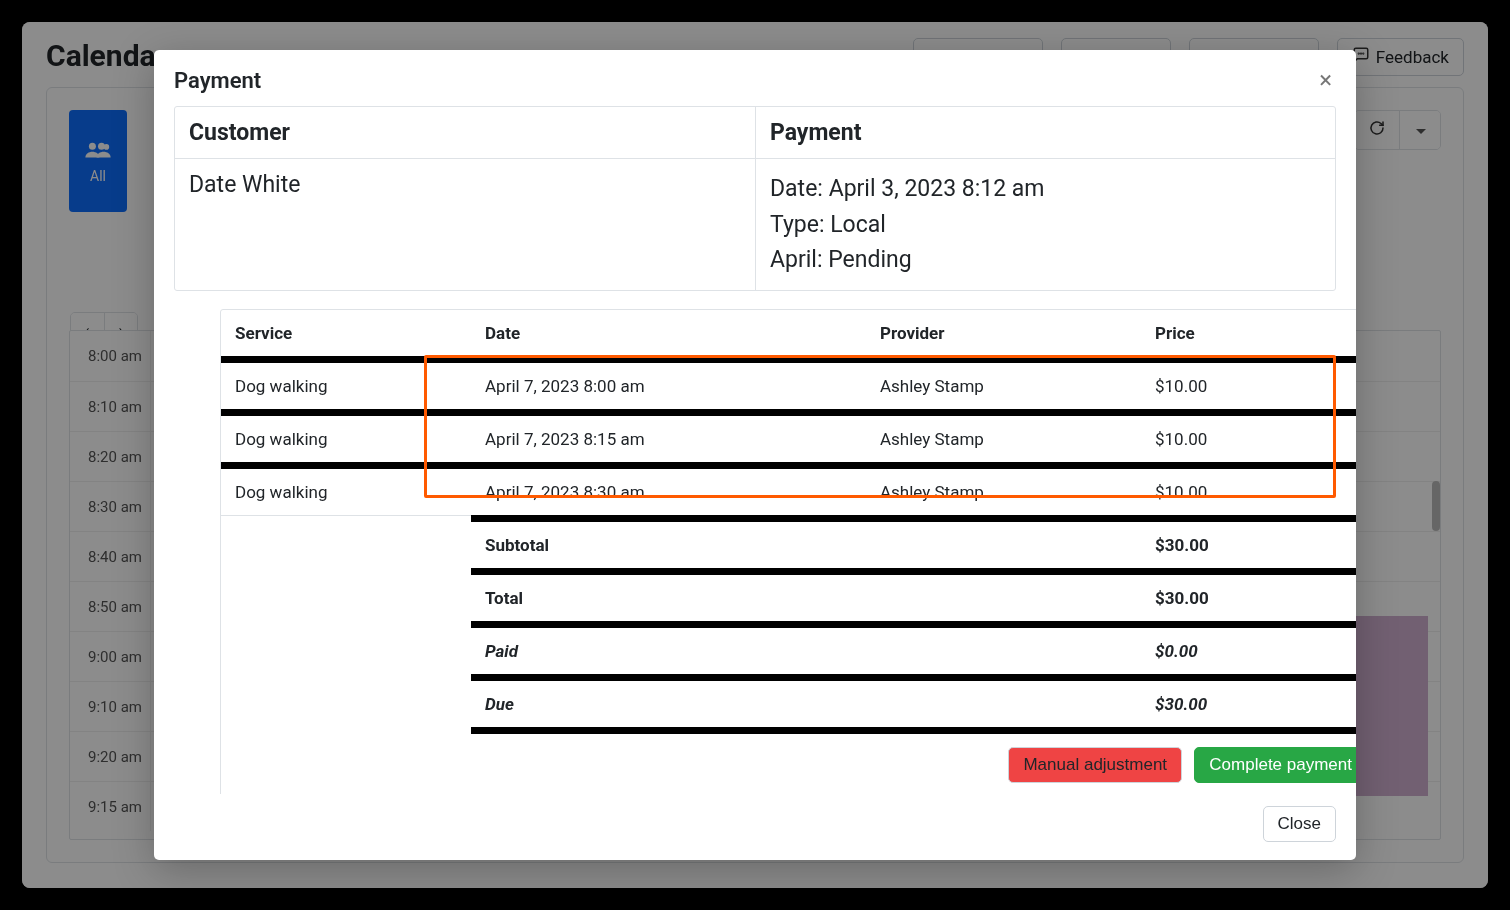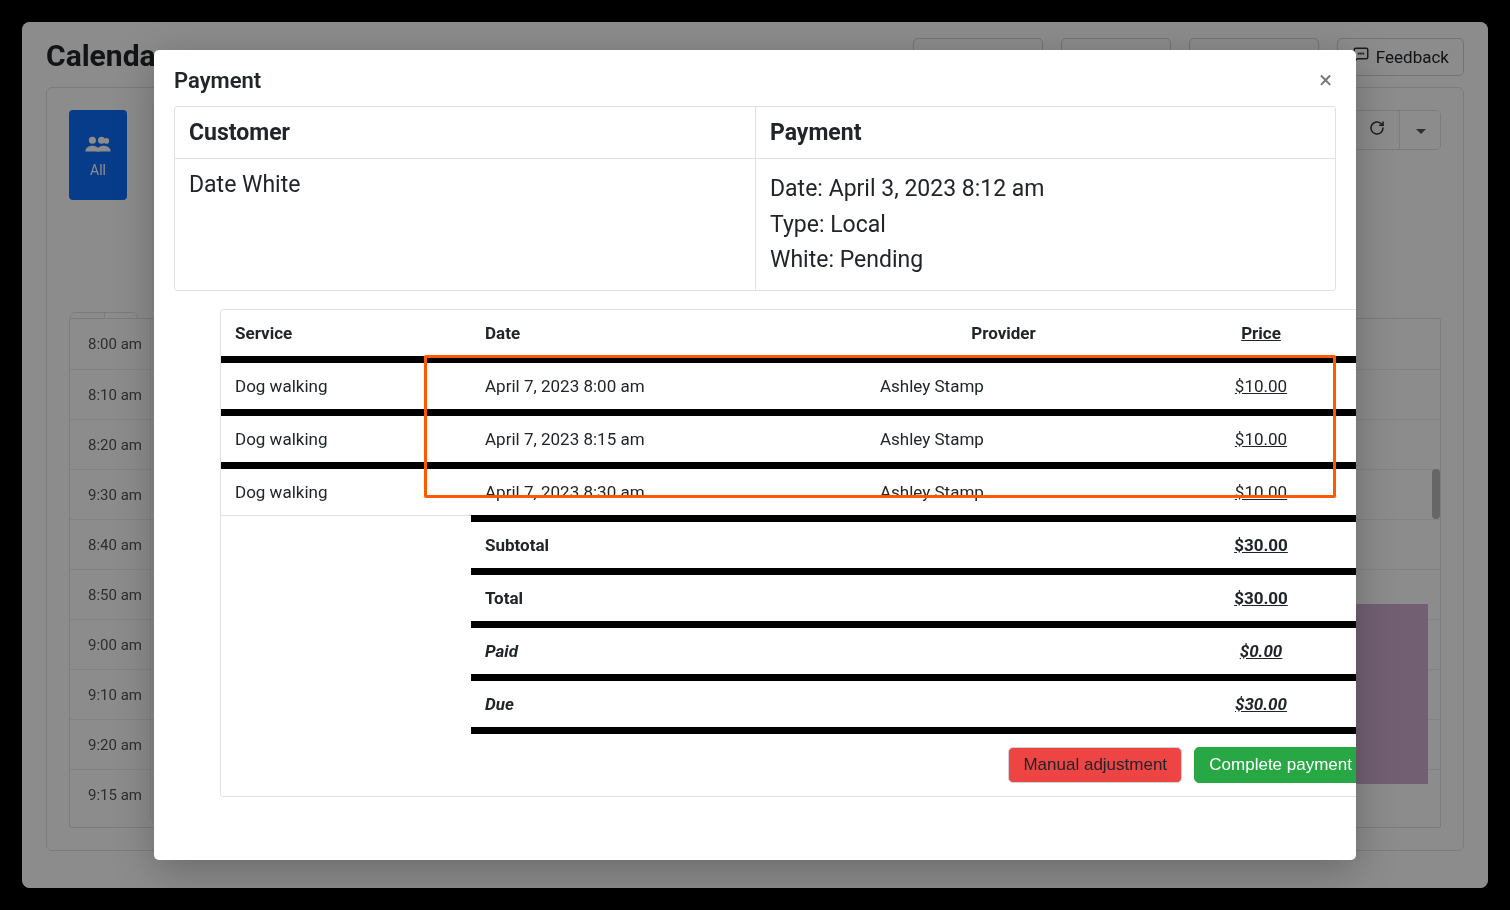--- a/index.html
+++ b/index.html
@@ -62,21 +62,21 @@
     padding: 22px;
   }
   .cal-toolbar {
     display: flex;
     align-items: flex-start;
     justify-content: space-between;
     margin-bottom: 8px;
   }
   .staff-tile {
     width: 58px;
-    height: 90px;
+    height: 102px;
     background: #0d6efd;
     border-radius: 4px;
     color: #fff;
     display: flex;
     flex-direction: column;
     align-items: center;
     justify-content: center;
     gap: 6px;
     font-size: 14px;
   }
@@ -237,24 +237,24 @@
     border-radius: 3px;
     margin-left: 46px;
   }
   .svc-table th, .svc-table td {
     padding: 13px 14px;
     text-align: left;
     font-size: 17px;
     border-top: 7px solid #000000;
   }
   .svc-table thead th { border-top: none; font-weight: 700; }
-  .svc-table th.price, .svc-table td.price { text-align: center; text-decoration: underline; }
+  .svc-table th.price, .svc-table td.price { text-align: left; }
   .svc-table .col-service { width: 250px; }
   .svc-table .col-date { width: 395px; }
-  .svc-table .col-provider { width: 275px; text-align: center; }
+  .svc-table .col-provider { width: 275px; }
 
   
   .highlight-wrap { position: relative; }
   .orange-box {
     position: absolute;
     border: 3px solid #ff5a00;
     pointer-events: none;
     border-radius: 2px;
   }
 
@@ -356,21 +356,21 @@
             </div>
             <div class="time-row">
               <div class="time-label">8:10 am</div>
               <div class="time-slot"></div>
             </div>
             <div class="time-row">
               <div class="time-label">8:20 am</div>
               <div class="time-slot"></div>
             </div>
             <div class="time-row">
-              <div class="time-label">9:30 am</div>
+              <div class="time-label">8:30 am</div>
               <div class="time-slot"></div>
             </div>
             <div class="time-row">
               <div class="time-label">8:40 am</div>
               <div class="time-slot"></div>
             </div>
             <div class="time-row">
               <div class="time-label">8:50 am</div>
               <div class="time-slot"></div>
             </div>
@@ -424,21 +424,21 @@
                 <span>Date:</span>
                 <span> </span>
                 <span>April 3, 2023 8:12 am</span>
               </div>
               <div class="info-line">
                 <span>Type:</span>
                 <span> </span>
                 <span>Local</span>
               </div>
               <div class="info-line">
-                <span>White:</span>
+                <span>April:</span>
                 <span> </span>
                 <span>Pending</span>
               </div>
             </td>
           </tr>
         </tbody>
       </table>
 
       <div class="highlight-wrap">
         <table class="svc-table" id="svc-table">
@@ -493,14 +493,17 @@
                 <button class="btn btn-outline">Manual adjustment</button>
                 <button class="btn btn-green">Complete payment</button>
               </td>
             </tr>
           </tbody>
         </table>
         <div class="orange-box" id="orange-box" style="left: 250px; top: 46px; width: 912px; height: 143px;"></div>
       </div>
     </div>
 
+    <div class="modal-footer">
+      <button class="btn">Close</button>
+    </div>
   </div>
 </div>
 
 </body></html>

